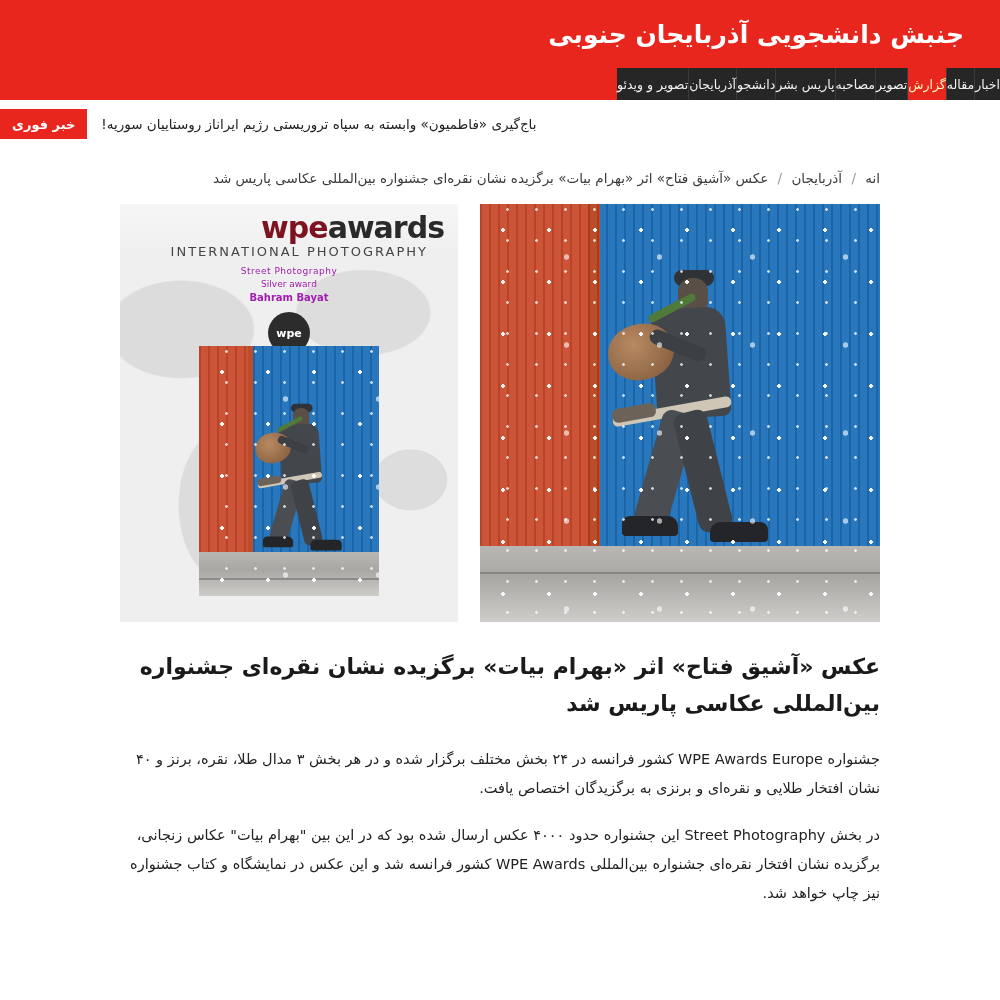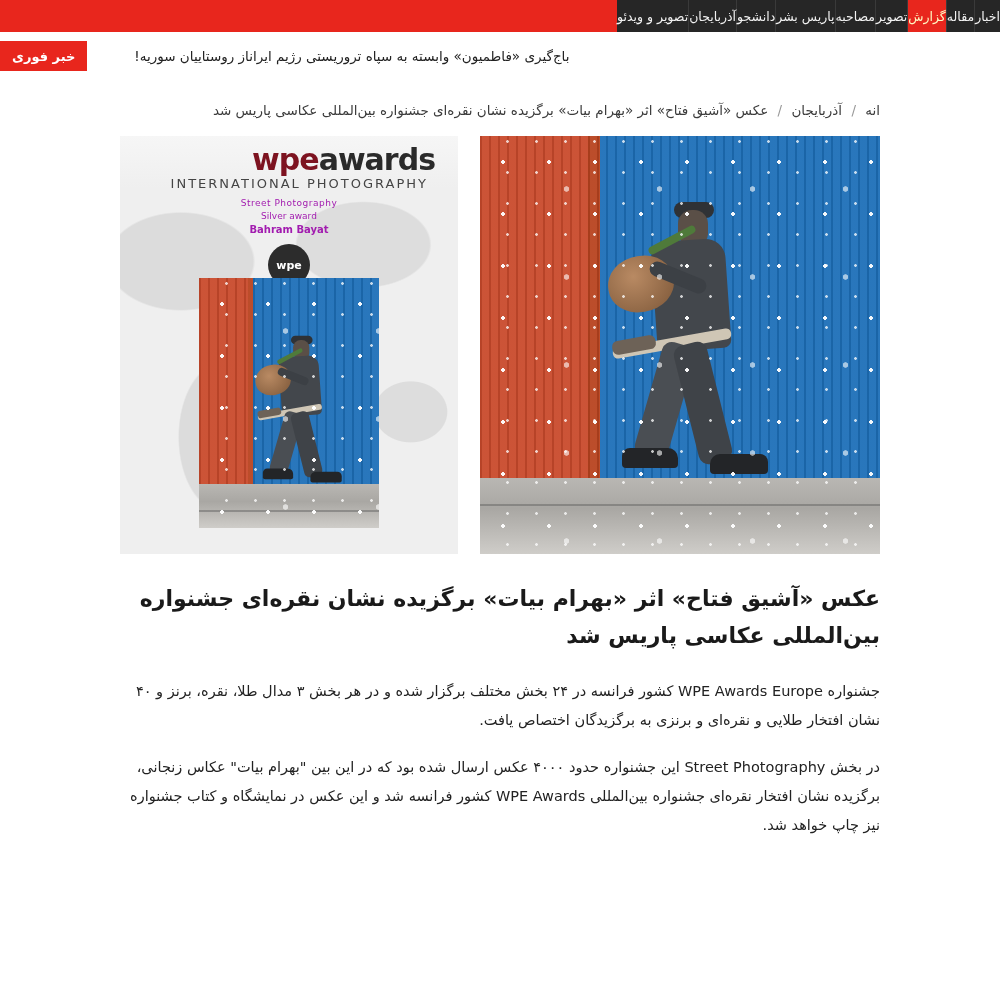--- a/index.html
+++ b/index.html
@@ -79,21 +79,20 @@
     margin-right: 0;
     order: 0;
   }
   .breaking-row {
     width: 100%;
     display: flex;
     flex-direction: row-reverse;
     align-items: center;
     justify-content: flex-start;
     padding-right: 0;
-    gap: 33px;
   }
   .breaking-text {
     color: #222;
     font-size: 13.5px;
     padding: 0 14px;
     white-space: nowrap;
   }
 
   
   .content { padding: 0 120px; }
@@ -191,21 +190,21 @@
       radial-gradient(ellipse 120px 80px at 18% 30%, #dcdcdc 0%, #dcdcdc 60%, transparent 62%),
       radial-gradient(ellipse 70px 120px at 30% 72%, #dcdcdc 0%, #dcdcdc 60%, transparent 62%),
       radial-gradient(ellipse 110px 70px at 72% 26%, #dddddd 0%, #dddddd 60%, transparent 62%),
       radial-gradient(ellipse 60px 50px at 86% 66%, #dddddd 0%, #dddddd 60%, transparent 62%);
   }
   .wpe-band {
     position: absolute; top: 0; right: 0; left: 0; height: 52px;
     background: linear-gradient(180deg,#f6f6f6,#efefef);
   }
   .wpe-logo {
-    position: absolute; top: 6px; right: 23px;
+    position: absolute; top: 6px; right: 14px;
     font-size: 30px; font-weight: bold; color: #7d1320; direction: ltr;
     letter-spacing: -1px;
   }
   .wpe-logo .awards { color: #2a2a2a; font-weight: bold; }
   .wpe-sub {
     position: absolute; top: 40px; right: 30px;
     font-size: 13px; color: #444; letter-spacing: 2px; direction: ltr;
   }
   .poster-caption {
     position: absolute; top: 62px; right: 0; left: 0;
@@ -255,20 +254,23 @@
     line-height: 2;
     color: #222;
     margin: 0 0 18px 0;
   }
 </style>
 </head>
 <body>
 
 <div class="page">
 
+  <div class="masthead">
+    <div class="site-title">جنبش دانشجویی آذربایجان جنوبی</div>
+  </div>
 
   <div class="navwrap">
     <div class="navbar">
       <div class="nav-item">اخبار</div>
       <div class="nav-item">مقاله</div>
       <div class="nav-item active">گزارش</div>
       <div class="nav-item">تصویر</div>
       <div class="nav-item">مصاحبه</div>
       <div class="nav-item">پاریس بشر</div>
       <div class="nav-item">دانشجو</div>

